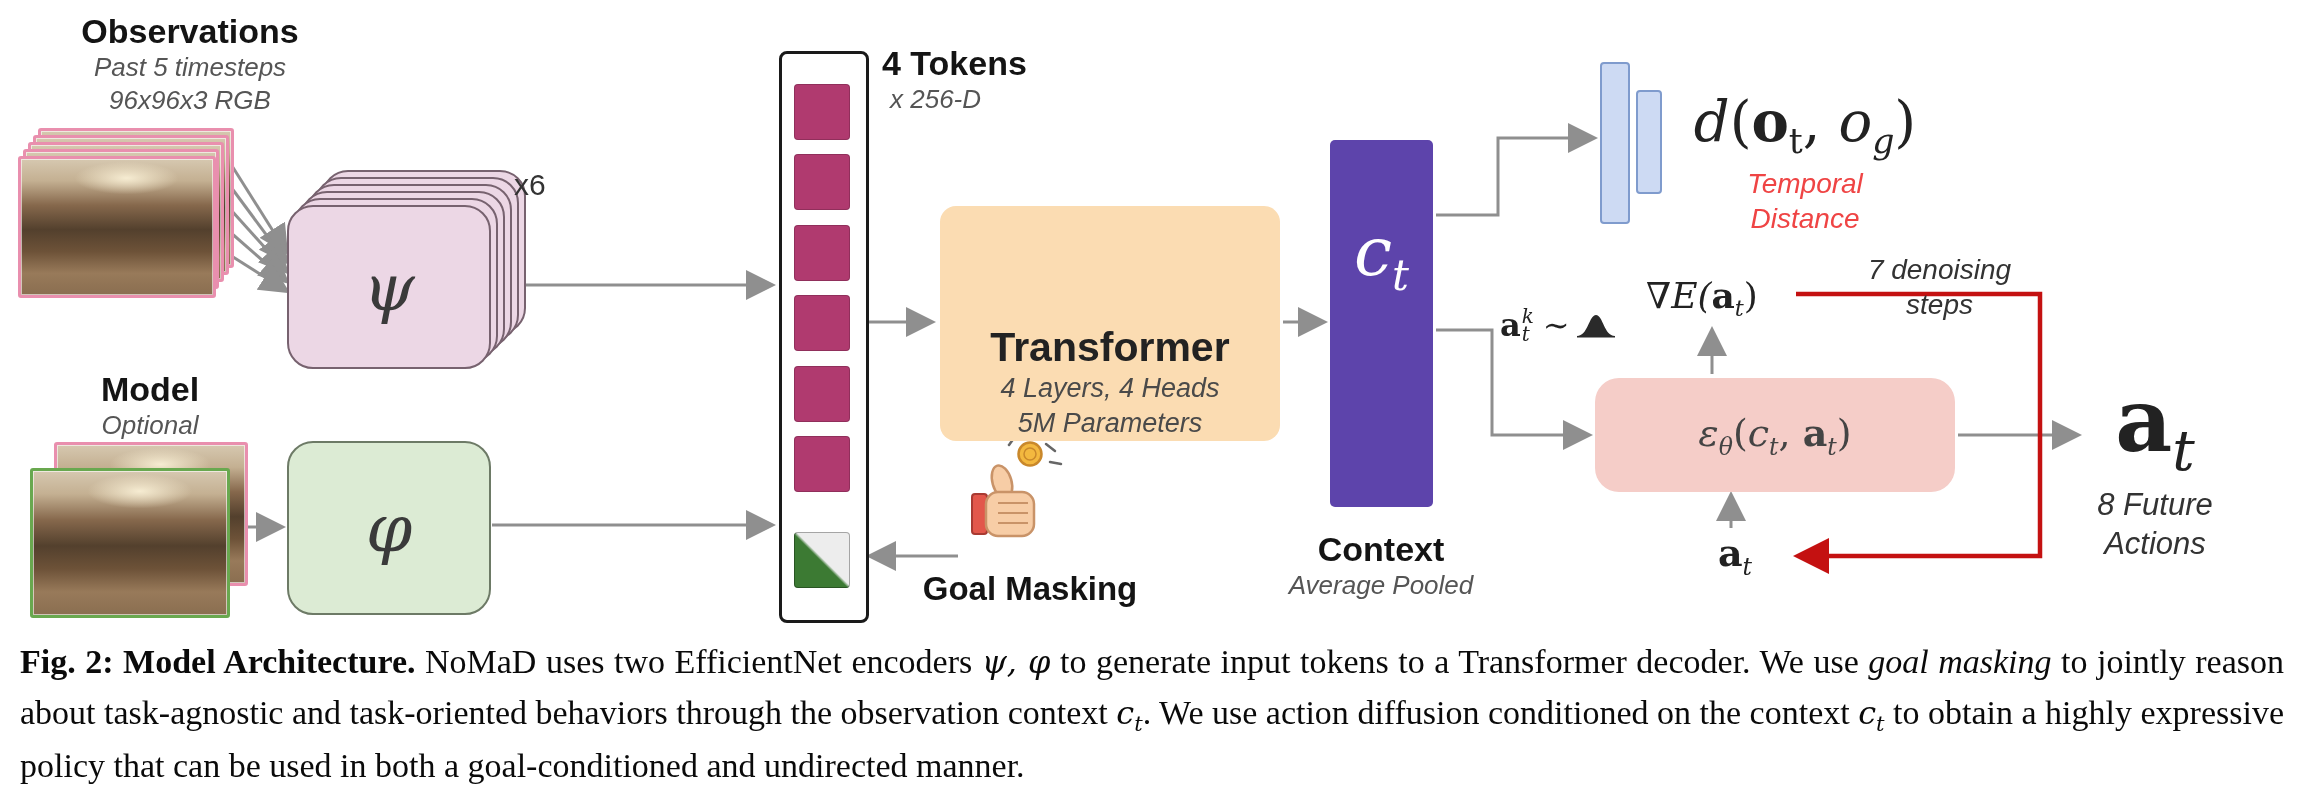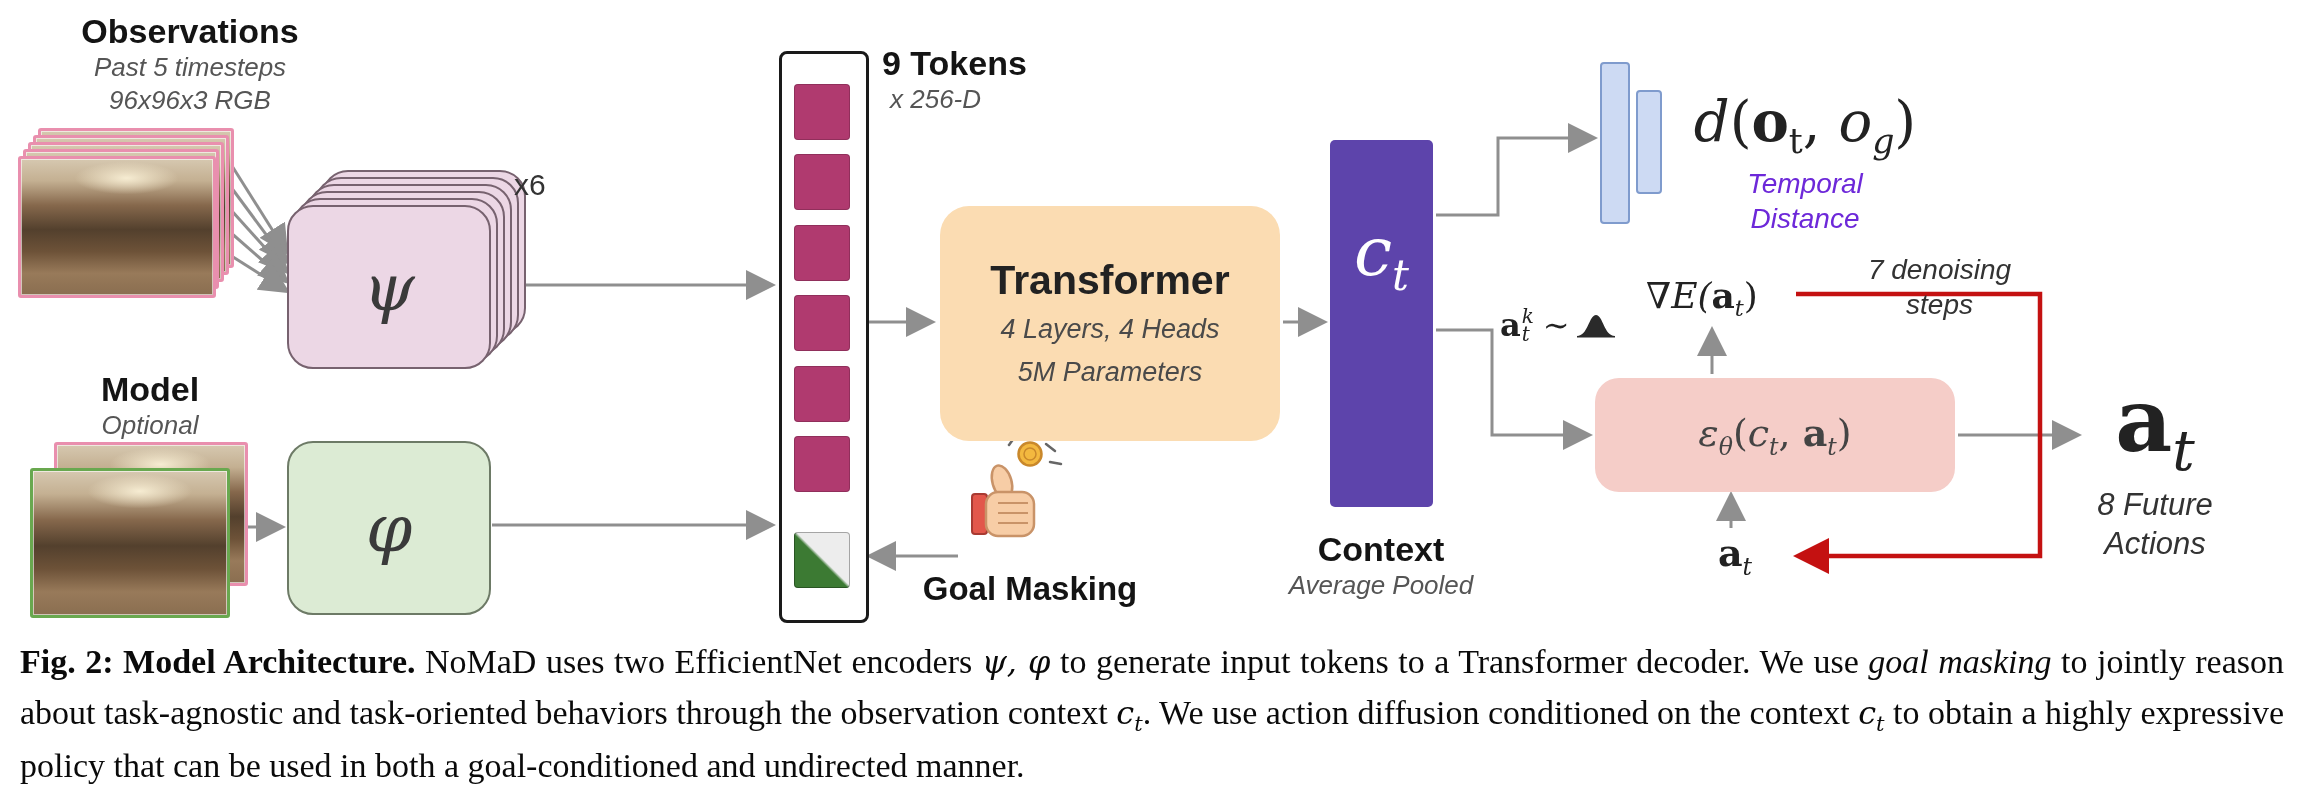--- a/index.html
+++ b/index.html
@@ -22,22 +22,22 @@
              background:#ecd7e5;border:2px solid #77626f;}
   .phi-box{background:#dcebd4;border:2px solid #6d7a66;border-radius:26px;
            display:flex;align-items:center;justify-content:center;}
   .enc-sym{font-family:"DejaVu Serif",serif;font-style:italic;font-size:66px;color:#3a3a3a;}
   
   .token-col{background:#fff;border:3px solid #1a1a1a;border-radius:8px;}
   .tok{position:absolute;left:12px;width:56px;height:56px;border-radius:4px;
        background:#b03a6f;box-shadow:0 0 0 1px rgba(0,0,0,.18) inset;}
   .tok.mask{background:linear-gradient(45deg,#3c7a33 48%,#ededed 52%);
             box-shadow:0 0 0 1px rgba(0,0,0,.3) inset;}
-  .xfmr{background:#fbdcb2;border-radius:29px;display:flex;flex-direction:column;
-        align-items:center;justify-content:center;gap:8px;}
+  .xfmr{background:#fbdcb2;border-radius:16px;display:flex;flex-direction:column;
+        align-items:center;justify-content:flex-end;}
   .xfmr .t{font-size:41px;font-weight:600;color:#222;}
   .xfmr .d{font-size:27px;font-style:italic;color:#4a4a4a;line-height:1.3;}
   .ctx-bar{background:#5d44ab;border-radius:5px;}
   .bluebar{position:absolute;background:#cddaf3;border:2.5px solid #7f9bcd;border-radius:4px;}
   .epsbox{background:#f5cdc8;border-radius:24px;display:flex;align-items:center;justify-content:center;}
   .math{font-family:"DejaVu Serif",serif;color:#222;}
   .math b{font-weight:700;font-style:normal;}
   .math sub{font-size:62%;}
   .supsub{display:inline-flex;flex-direction:column;align-items:flex-start;line-height:.9;
           vertical-align:middle;margin:0 3px 0 1px;}
@@ -130,21 +130,21 @@
     <div class="tok" style="top:30px;"></div>
     <div class="tok" style="top:100px;"></div>
     <div class="tok" style="top:171px;"></div>
     <div class="tok" style="top:241px;"></div>
     <div class="tok" style="top:312px;"></div>
     <div class="tok" style="top:382px;"></div>
     <div class="tok mask" style="top:478px;"></div>
   </div>
 
   <div class="abs" style="left:882px;top:44px;width:250px;">
-    <div class="h">9 Tokens</div>
+    <div class="h">4 Tokens</div>
     <div class="sub" style="padding-left:8px;">x 256-D</div>
   </div>
 
   <div class="abs" style="left:962px;top:436px;">
     <svg width="104" height="122" viewBox="0 0 104 122">
       <g stroke="#666" stroke-width="2.5" stroke-linecap="round">
         <line x1="84" y1="8" x2="93" y2="15"></line>
         <line x1="88" y1="26" x2="99" y2="28"></line>
         <line x1="52" y1="2" x2="47" y2="9"></line>
       </g>
@@ -177,21 +177,21 @@
     <div class="h">Context</div>
     <div class="sub">Average Pooled</div>
   </div>
 
   <div class="bluebar" style="left:1600px;top:62px;width:26px;height:158px;"></div>
   <div class="bluebar" style="left:1636px;top:90px;width:22px;height:100px;"></div>
 
   <div class="abs ctr math" style="left:1690px;top:88px;width:230px;font-size:56px;">
     <span class="it">d</span><span>(</span><b>o</b><sub>t</sub><span>, </span><span class="it">o</span><sub class="it">g</sub><span>)</span>
   </div>
-  <div class="abs ctr sub" style="left:1690px;top:166px;width:230px;font-size:28px;color:#6d28d9;text-align:center;">Temporal Distance</div>
+  <div class="abs ctr sub" style="left:1690px;top:166px;width:230px;font-size:28px;color:#ef4444;text-align:center;">Temporal Distance</div>
 
   <div class="abs math" style="left:1500px;top:306px;font-size:32px;display:flex;align-items:center;">
     <b>a</b>
       <span class="supsub">
         <span class="ss">k</span>
         <span class="ss">t</span>
       </span>
     <span style="margin:0 6px;">∼</span>
     <svg width="40" height="26" viewBox="0 0 40 26">
       <path d="M1,24 C12,24 13,3 20,3 C27,3 28,24 39,24 L39,25.5 L1,25.5 Z" fill="#2a2a2a"></path>

